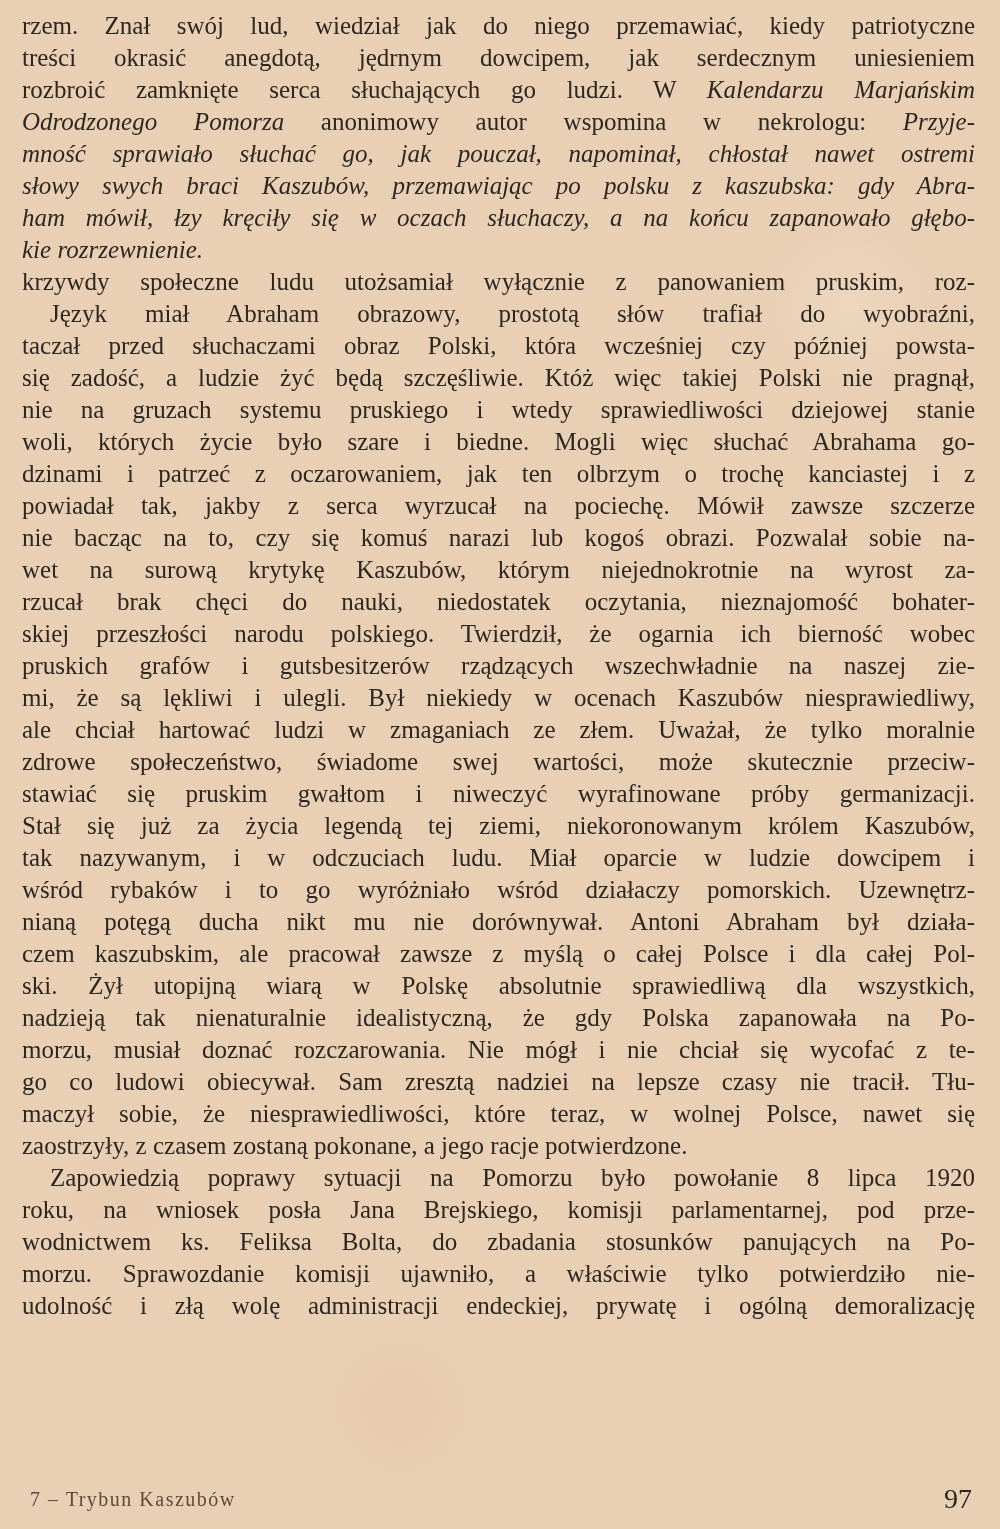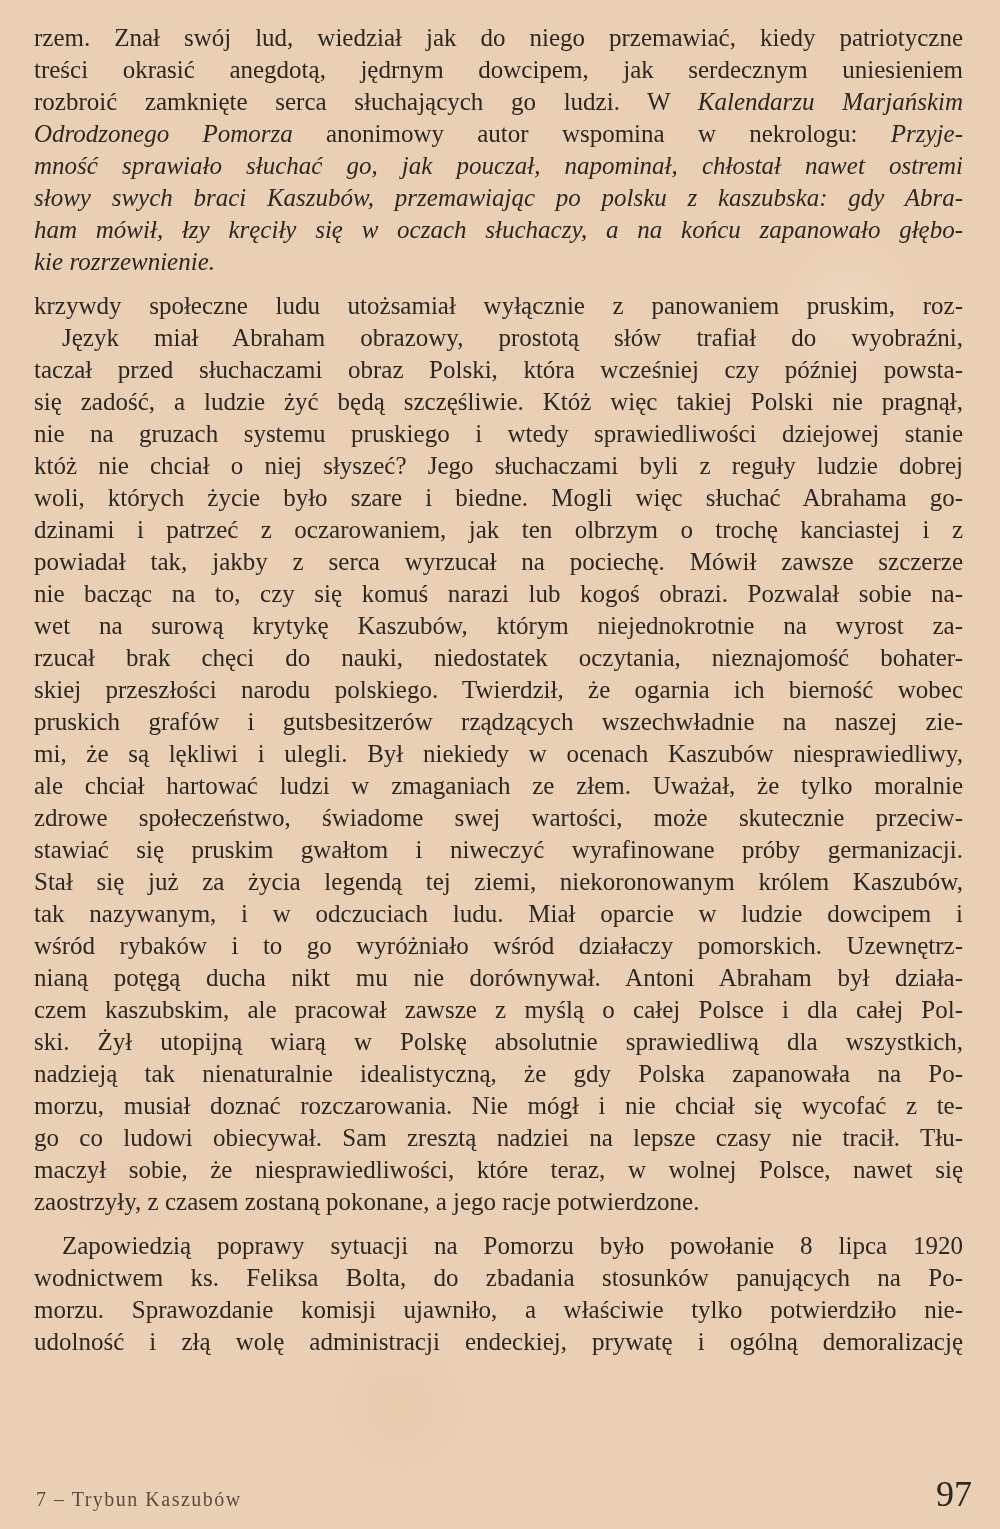--- a/index.html
+++ b/index.html
@@ -34,60 +34,60 @@
   }
   .text-block {
     position: absolute;
     top: 10px;
     left: 22px;
     width: 953px;
     color: var(--ink, #2d2721);
     font-size: 25px;
   }
   .para {
-    margin: 12px;
+    margin: 0;
   }
   .line {
     height: 32px;
     line-height: 32px;
     text-align: justify;
     text-align-last: justify;
     overflow: hidden;
     white-space: normal;
   }
   .line.no-justify-last {
     text-align-last: left;
   }
   .line.indented {
     text-indent: 28px;
   }
   .line em {
     font-style: italic;
   }
   .footer {
     position: absolute;
-    left: 6px;
+    left: 0;
     right: 0;
     bottom: 0;
     height: 62px;
   }
   .footer-left {
     position: absolute;
     left: 30px;
     bottom: 18px;
     font-size: 20px;
     letter-spacing: 1.5px;
     color: #45392c;
     opacity: 0.88;
   }
   .page-number {
     position: absolute;
     right: 28px;
     bottom: 14px;
-    font-size: 36px;
+    font-size: 28px;
     color: #2d2721;
     text-align: right;
   }
 </style>
 </head>
 <body style="--paper: #e9cfb4; --ink: #2d2721;">
 
 <div class="page">
   <div class="texture"></div>
 
@@ -101,21 +101,20 @@
         <div class="line"><em>słowy swych braci Kaszubów, przemawiając po polsku z kaszubska: gdy Abra-</em></div>
         <div class="line"><em>ham mówił, łzy kręciły się w oczach słuchaczy, a na końcu zapanowało głębo-</em></div>
         <div class="line no-justify-last"><em>kie rozrzewnienie.</em></div>
       </div>
       <div class="para">
         <div class="line"><span>krzywdy społeczne ludu utożsamiał wyłącznie z panowaniem pruskim, roz-</span></div>
         <div class="line indented"><span>Język miał Abraham obrazowy, prostotą słów trafiał do wyobraźni,</span></div>
         <div class="line"><span>taczał przed słuchaczami obraz Polski, która wcześniej czy później powsta-</span></div>
         <div class="line"><span>się zadość, a ludzie żyć będą szczęśliwie. Któż więc takiej Polski nie pragnął,</span></div>
         <div class="line"><span>nie na gruzach systemu pruskiego i wtedy sprawiedliwości dziejowej stanie</span></div>
-        <div class="line"><span>któż nie chciał o niej słyszeć? Jego słuchaczami byli z reguły ludzie dobrej</span></div>
         <div class="line"><span>woli, których życie było szare i biedne. Mogli więc słuchać Abrahama go-</span></div>
         <div class="line"><span>dzinami i patrzeć z oczarowaniem, jak ten olbrzym o trochę kanciastej i z</span></div>
         <div class="line"><span>powiadał tak, jakby z serca wyrzucał na pociechę. Mówił zawsze szczerze</span></div>
         <div class="line"><span>nie bacząc na to, czy się komuś narazi lub kogoś obrazi. Pozwalał sobie na-</span></div>
         <div class="line"><span>wet na surową krytykę Kaszubów, którym niejednokrotnie na wyrost za-</span></div>
         <div class="line"><span>rzucał brak chęci do nauki, niedostatek oczytania, nieznajomość bohater-</span></div>
         <div class="line"><span>skiej przeszłości narodu polskiego. Twierdził, że ogarnia ich bierność wobec</span></div>
         <div class="line"><span>pruskich grafów i gutsbesitzerów rządzących wszechwładnie na naszej zie-</span></div>
         <div class="line"><span>mi, że są lękliwi i ulegli. Był niekiedy w ocenach Kaszubów niesprawiedliwy,</span></div>
         <div class="line"><span>ale chciał hartować ludzi w zmaganiach ze złem. Uważał, że tylko moralnie</span></div>
@@ -128,20 +127,21 @@
         <div class="line"><span>czem kaszubskim, ale pracował zawsze z myślą o całej Polsce i dla całej Pol-</span></div>
         <div class="line"><span>ski. Żył utopijną wiarą w Polskę absolutnie sprawiedliwą dla wszystkich,</span></div>
         <div class="line"><span>nadzieją tak nienaturalnie idealistyczną, że gdy Polska zapanowała na Po-</span></div>
         <div class="line"><span>morzu, musiał doznać rozczarowania. Nie mógł i nie chciał się wycofać z te-</span></div>
         <div class="line"><span>go co ludowi obiecywał. Sam zresztą nadziei na lepsze czasy nie tracił. Tłu-</span></div>
         <div class="line"><span>maczył sobie, że niesprawiedliwości, które teraz, w wolnej Polsce, nawet się</span></div>
         <div class="line no-justify-last"><span>zaostrzyły, z czasem zostaną pokonane, a jego racje potwierdzone.</span></div>
       </div>
       <div class="para">
         <div class="line indented"><span>Zapowiedzią poprawy sytuacji na Pomorzu było powołanie 8 lipca 1920</span></div>
+        <div class="line"><span>roku, na wniosek posła Jana Brejskiego, komisji parlamentarnej, pod prze-</span></div>
         <div class="line"><span>wodnictwem ks. Feliksa Bolta, do zbadania stosunków panujących na Po-</span></div>
         <div class="line"><span>morzu. Sprawozdanie komisji ujawniło, a właściwie tylko potwierdziło nie-</span></div>
         <div class="line"><span>udolność i złą wolę administracji endeckiej, prywatę i ogólną demoralizację</span></div>
       </div>
     </main>
 
   <footer class="footer">
     <span class="footer-left">7 – Trybun Kaszubów</span>
     <span class="page-number">97</span>
   </footer>

